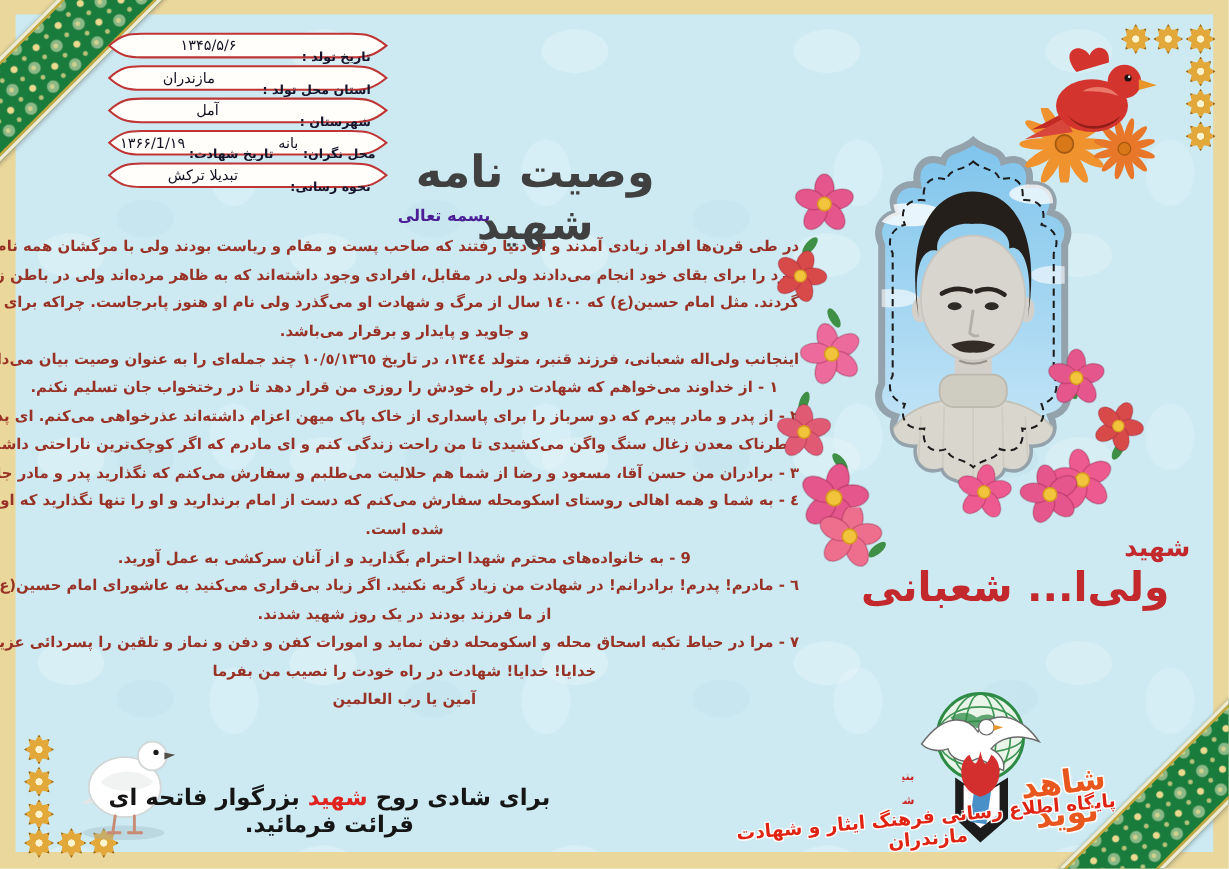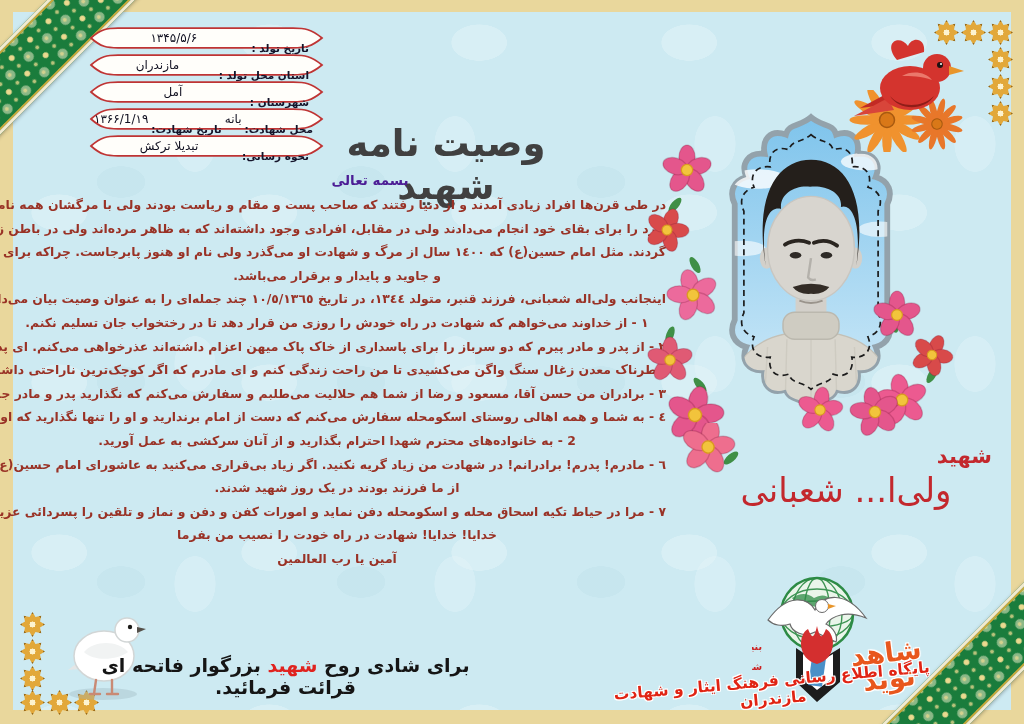--- a/index.html
+++ b/index.html
@@ -37,23 +37,23 @@
   
   .title{position:absolute;left:300px;top:122px;width:292px;text-align:center;z-index:5;
     font-size:37px;font-weight:bold;color:#404040;}
   .basmala{position:absolute;left:230px;top:172px;width:280px;text-align:center;z-index:5;
     font-size:13.5px;font-weight:bold;color:#4c1d95;}
   .bodytext{position:absolute;left:8px;top:193px;width:658px;z-index:5;color:#993226;}
   .bodytext .ln{height:23.6px;line-height:23.6px;text-align:center;font-size:12.4px;font-weight:bold;white-space:nowrap;}
   
   .namebox{position:absolute;left:700px;top:444px;width:292px;z-index:6;color:#c3282d;text-align:center;}
   .namebox .pre{display:block;text-align:right;padding-left:8px;font-size:21px;font-weight:bold;}
-  .namebox .nm{display:block;margin-top:2px;font-size:34px;font-weight:normal;}
-  
-  .footerline{position:absolute;left:88px;top:654px;width:395px;z-index:6;text-align:center;
+  .namebox .nm{display:block;margin-top:2px;font-size:34px;font-weight:bold;}
+  
+  .footerline{position:absolute;left:77px;top:654px;width:395px;z-index:6;text-align:center;
     font-size:19px;font-weight:bold;color:#151515;}
   .footerline .hl{color:#e0231f;}
   
   .navid{position:absolute;left:852px;top:640px;z-index:8;transform:rotate(-7deg);text-align:center;
     font-weight:bold;font-size:27px;line-height:26px;color:#e8571d;
     text-shadow:-1px -1px 0 #fff,1px -1px 0 #fff,-1px 1px 0 #fff,1px 1px 0 #fff,0 0 3px #fff;}
   .caption{position:absolute;left:600px;top:672px;width:345px;z-index:7;transform:rotate(-5deg);
     text-align:center;font-size:15.5px;font-weight:bold;color:#e02414;
     text-shadow:-1px -1px 0 #fff,1px -1px 0 #fff,-1px 1px 0 #fff,1px 1px 0 #fff,0 0 2px #fff;}
   .artsvg{position:absolute;z-index:5;}
@@ -141,21 +141,21 @@
     <div class="content">
         <span class="lbl">شهرستان :</span>
         <span class="val">آمل</span>
       </div>
   </div>
   <div class="pill" style="left:88px;top:106px">
     <svg viewBox="0 0 237 26" preserveAspectRatio="none">
         <path d="M3,13 C13,4 19,3.2 30,3.2 L205,3.2 C217,3.2 223,4 234,13 C223,22 217,22.8 205,22.8 L30,22.8 C19,22.8 13,22 3,13 Z" fill="#fffefa" stroke="#bf3434" stroke-width="1.7"></path>
       </svg>
     <div class="content" style="padding:0 12px;gap:3px">
-      <span class="lbl">محل شهادت:</span>
+      <span class="lbl">محل نگران:</span>
       <span class="val small">بانه</span>
       <span class="lbl">تاریخ شهادت:</span>
       <span class="val">۱۳۶۶/1/۱۹</span>
     </div>
   </div>
   <div class="pill" style="left:88px;top:133px">
     <svg viewBox="0 0 237 26" preserveAspectRatio="none">
         <path d="M3,13 C13,4 19,3.2 30,3.2 L205,3.2 C217,3.2 223,4 234,13 C223,22 217,22.8 205,22.8 L30,22.8 C19,22.8 13,22 3,13 Z" fill="#fffefa" stroke="#bf3434" stroke-width="1.7"></path>
       </svg>
     <div class="content">
@@ -171,21 +171,22 @@
     <div class="ln">در طی قرن‌ها افراد زیادی آمدند و از دنیا رفتند که صاحب پست و مقام و ریاست بودند ولی با مرگشان همه نام و نشان آنها نیز رفت. چون حکومت و جنگ و</div>
     <div class="ln">نبرد را برای بقای خود انجام می‌دادند ولی در مقابل، افرادی وجود داشته‌اند که به ظاهر مرده‌اند ولی در باطن زنده هستند و باعث حرکت و ترقی جامعه می</div>
     <div class="ln">گردند. مثل امام حسین(ع) که ١٤٠٠ سال از مرگ و شهادت او می‌گذرد ولی نام او هنوز پابرجاست. چراکه برای خدا کار کرد و به شهادت رسید و همیشه زنده</div>
     <div class="ln">و جاوید و پایدار و برقرار می‌باشد.</div>
     <div class="ln">اینجانب ولی‌اله شعبانی، فرزند قنبر، متولد ١٣٤٤، در تاریخ ١٠/٥/١٣٦٥ چند جمله‌ای را به عنوان وصیت بیان می‌دارم.</div>
     <div class="ln">١ - از خداوند می‌خواهم که شهادت در راه خودش را روزی من قرار دهد تا در رختخواب جان تسلیم نکنم.</div>
     <div class="ln">٢ - از پدر و مادر پیرم که دو سرباز را برای پاسداری از خاک پاک میهن اعزام داشته‌اند عذرخواهی می‌کنم. ای پدر که با سختی‌های زیاد و کار طاقت فرسا در تونل‌های</div>
     <div class="ln">خطرناک معدن زغال سنگ واگن می‌کشیدی تا من راحت زندگی کنم و ای مادرم که اگر کوچک‌ترین ناراحتی داشتیم نگران می‌شدی از شما خداحافظی می‌نمایم.</div>
     <div class="ln">٣ - برادران من حسن آقا، مسعود و رضا از شما هم حلالیت می‌طلبم و سفارش می‌کنم که نگذارید پدر و مادر جای خالی مرا احساس کنند.</div>
     <div class="ln">٤ - به شما و همه اهالی روستای اسکومحله سفارش می‌کنم که دست از امام برندارید و او را تنها نگذارید که او باعث عزت و افتخار و پیروزی و بزرگی ایران و ملت ایران</div>
-    <div class="ln">2 - به خانواده‌های محترم شهدا احترام بگذارید و از آنان سرکشی به عمل آورید.</div>
+    <div class="ln">شده است.</div>
+    <div class="ln">9 - به خانواده‌های محترم شهدا احترام بگذارید و از آنان سرکشی به عمل آورید.</div>
     <div class="ln">٦ - مادرم! پدرم! برادرانم! در شهادت من زیاد گریه نکنید. اگر زیاد بی‌قراری می‌کنید به عاشورای امام حسین(ع) فکر کنید که در آن روز به او چه گذشت و کسانی که خیلی</div>
     <div class="ln">از ما فرزند بودند در یک روز شهید شدند.</div>
     <div class="ln">٧ - مرا در حیاط تکیه اسحاق محله و اسکومحله دفن نماید و امورات کفن و دفن و نماز و تلقین را پسردائی عزیزم حاج آقااکبری اگر توانستند به عهده بگیرند.</div>
     <div class="ln">خدایا! خدایا! شهادت در راه خودت را نصیب من بفرما</div>
     <div class="ln">آمین یا رب العالمین</div>
   </div>
 
   <svg class="artsvg" style="left:700px;top:106px" width="222" height="312" viewBox="0 0 230 312">
     <defs>
       <linearGradient id="sky" x1="0" y1="0" x2="0" y2="1">

